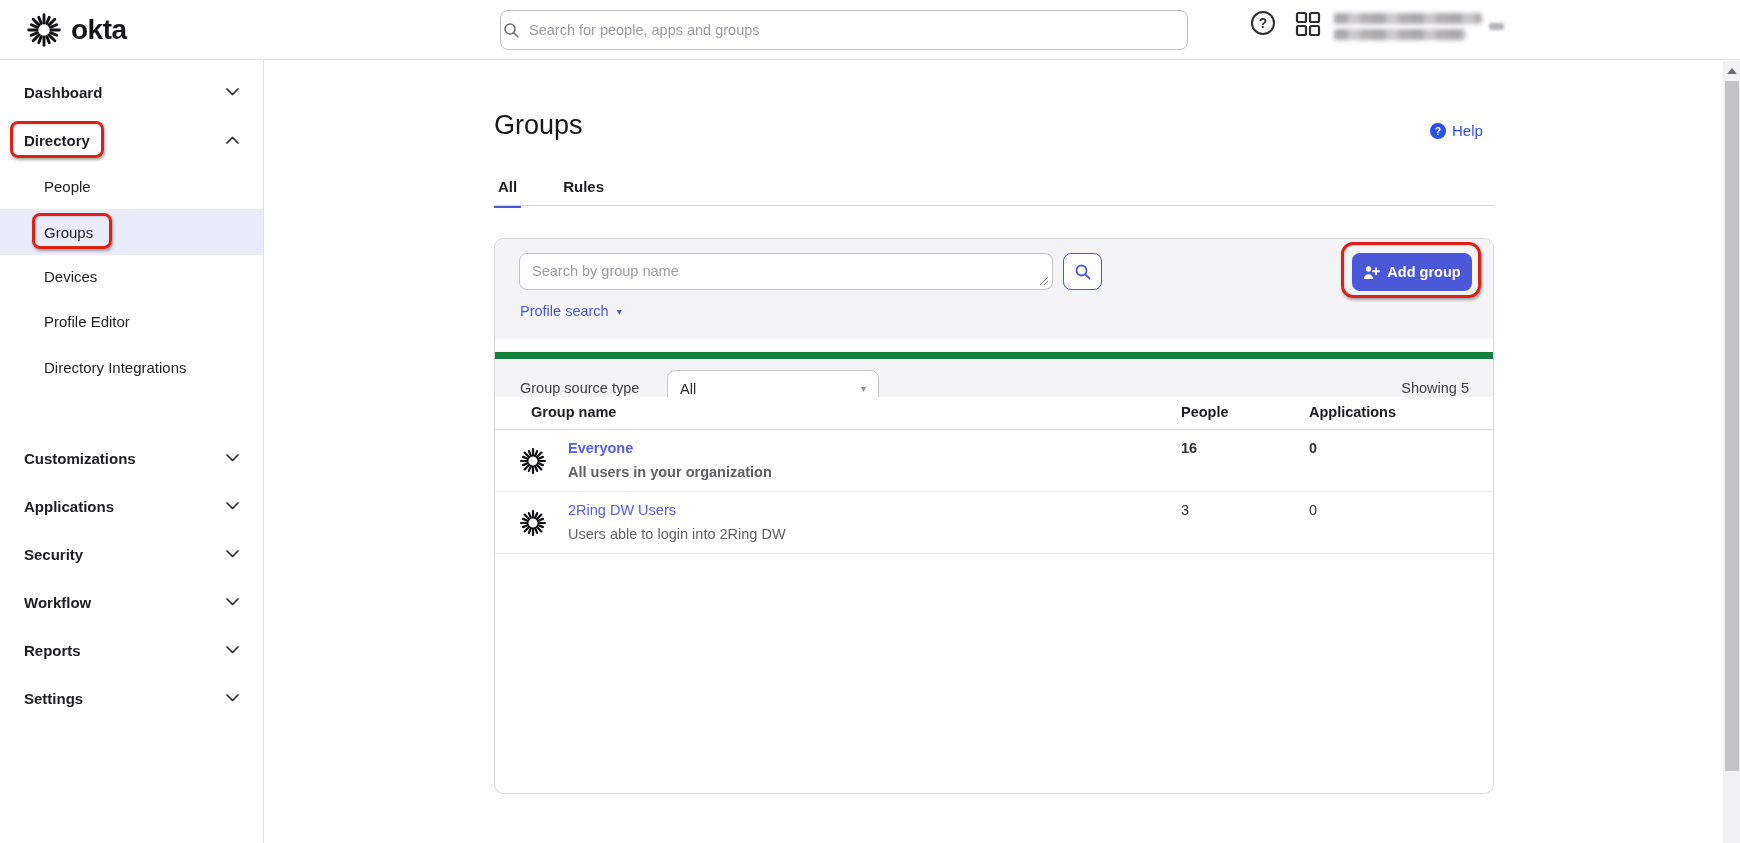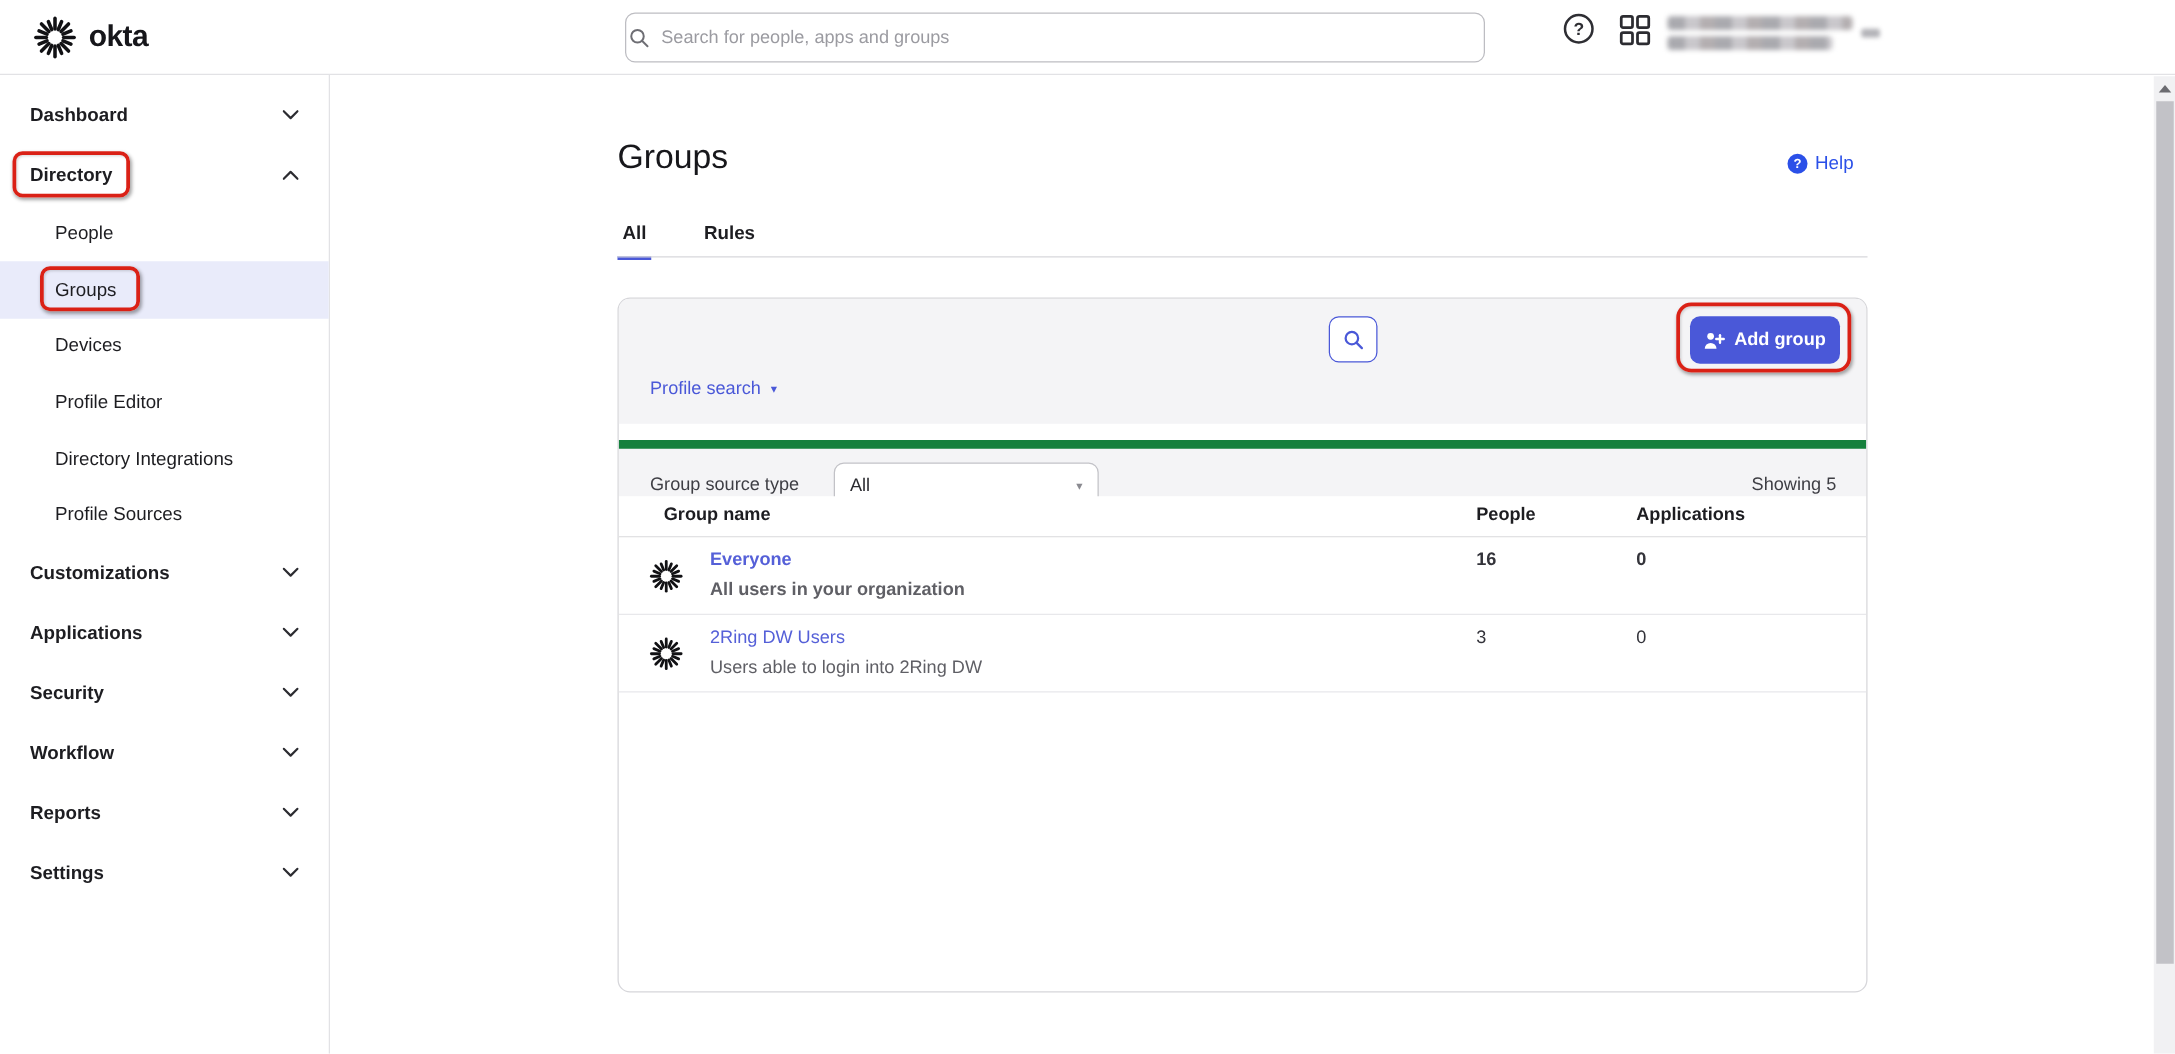--- a/index.html
+++ b/index.html
@@ -5,21 +5,21 @@
   * { margin: 0; padding: 0; box-sizing: border-box; }
   html,body { width: 1740px; height: 843px; overflow: hidden; }
   body {
     font-family: "Liberation Sans", sans-serif;
     background: #fff; color: #1d1d21; position: relative;
   }
   
   .topbar { position: absolute; left:0; top:0; width:1740px; height:60px;
     background:#fff; border-bottom:1px solid #e2e2e5; z-index:5; }
   .brand { position:absolute; left:26px; top:12px; display:flex; align-items:center; gap:9px; }
-  .brand-word { font-size:24px; font-weight:700; letter-spacing:-0.5px; color:#16161a; }
+  .brand-word { font-size:28px; font-weight:700; letter-spacing:-0.5px; color:#16161a; }
   .topsearch { position:absolute; left:500px; top:10px; width:688px; height:40px;
     border:1px solid #bdbdc2; border-radius:8px; background:#fff;
     display:flex; align-items:center; padding:0 2px; gap:9px; }
   .topsearch input { border:none; outline:none; flex:1; font-size:14.5px;
     font-family:"Liberation Sans",sans-serif; color:#3a3a3f; background:transparent; }
   .topsearch input::placeholder { color:#9b9ba1; }
   .circle-q { position:absolute; top:11px; width:24px; height:24px; border:2px solid #2e2e33;
     border-radius:50%; display:flex; align-items:center; justify-content:center;
     font-size:14px; font-weight:700; color:#2e2e33; cursor:pointer; }
   .help-top { left:1251px; }
@@ -195,23 +195,20 @@
   </div>
   <div class="nav-item child" style="top:193px">
     <span class="lbl">Devices</span>
   </div>
   <div class="nav-item child" style="top:284px">
     <span class="lbl">Directory Integrations</span>
   </div>
   <div class="nav-item child" style="top:238px">
     <span class="lbl">Profile Editor</span>
   </div>
-  <div class="nav-item child" style="top:328px">
-    <span class="lbl">Profile Sources</span>
-  </div>
   <div class="nav-item section" style="top:375px">
     <span class="lbl">Customizations</span>
     <span class="chev">
         <svg class="icon-svg" width="13" height="8" viewBox="0 0 13 8">
           <path d="M1 1l5.5 5.5L12 1" fill="none" stroke="#2c2c31" stroke-width="1.7" stroke-linecap="round" stroke-linejoin="round"></path>
         </svg>
       </span>
   </div>
   <div class="nav-item section" style="top:423px">
     <span class="lbl">Applications</span>
@@ -265,20 +262,29 @@
 
   <div class="tabs">
     <div class="tab active">All</div>
     <div class="tab">Rules</div>
   </div>
   <div class="tabs-rule"></div>
 
   <section class="card">
 
     <div class="search-section">
+      <div class="group-search">
+        <textarea placeholder="Search by group name" style=""></textarea>
+        <span class="grip">
+          <svg class="icon-svg" width="10" height="10" viewBox="0 0 10 10">
+            <line x1="9" y1="1" x2="1" y2="9" stroke="#8a8a90" stroke-width="1"></line>
+            <line x1="9" y1="5" x2="5" y2="9" stroke="#8a8a90" stroke-width="1"></line>
+          </svg>
+        </span>
+      </div>
       <button class="search-btn">
         <svg class="icon-svg" width="18" height="18" viewBox="0 0 18 18">
           <circle cx="7.5" cy="7.5" r="5" fill="none" stroke="#4a58d8" stroke-width="1.8"></circle>
           <line x1="11.3" y1="11.3" x2="15.5" y2="15.5" stroke="#4a58d8" stroke-width="1.8" stroke-linecap="round"></line>
         </svg>
       </button>
       <div class="adv-link">
         <span>Profile search</span>
         <span class="adv-caret">▾</span>
       </div>

